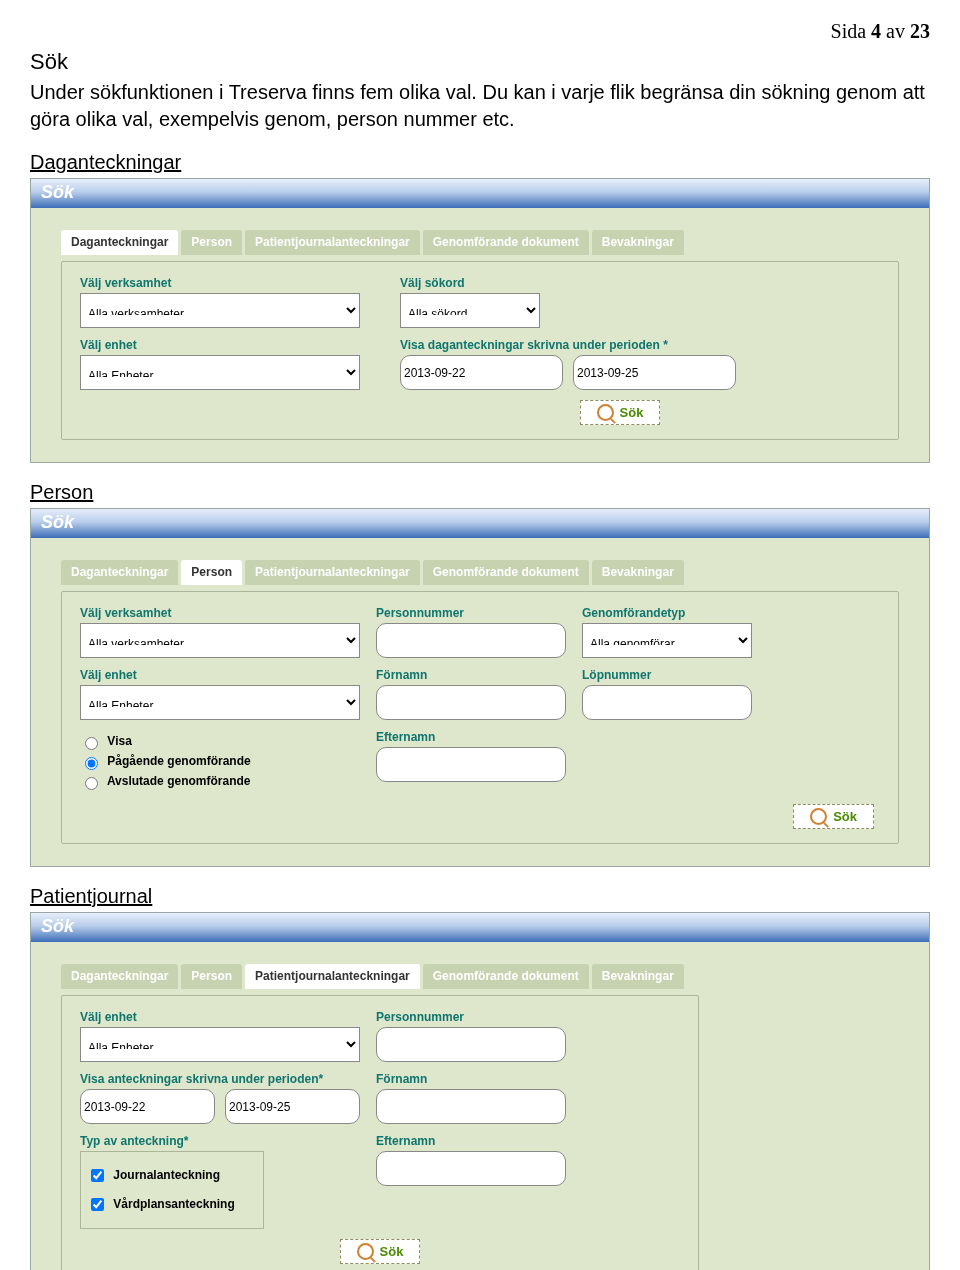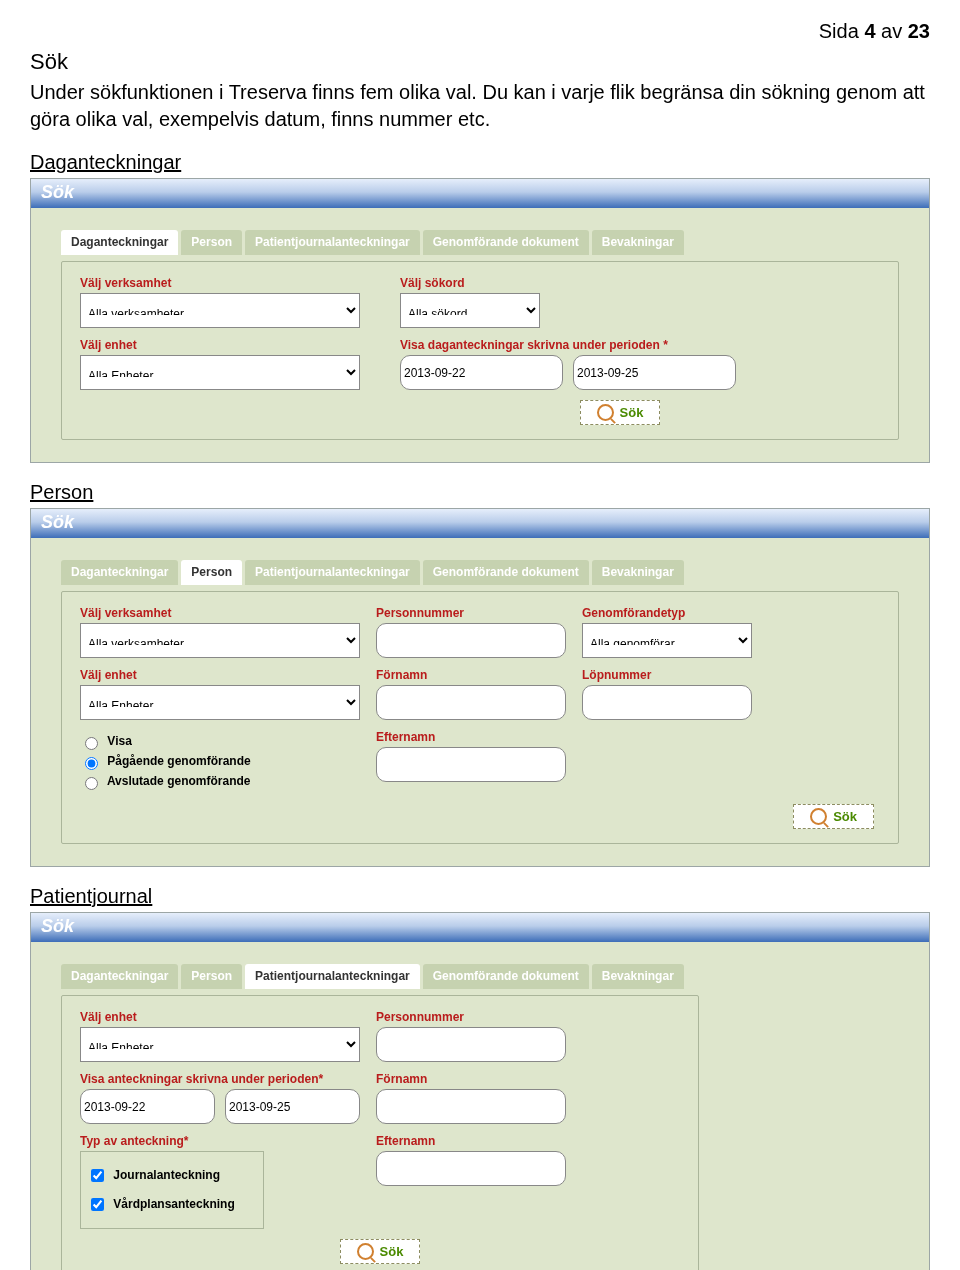--- a/index.html
+++ b/index.html
@@ -8,20 +8,21 @@
     margin: 0;
     padding: 20px 30px;
     background: #fff;
     color: #000;
     width: 900px;
   }
   .pager {
     text-align: right;
     font-size: 20px;
     margin-bottom: 6px;
+    font-family: Liberation Serif, serif;
   }
   .pager b { font-weight: bold; }
   h2.heading {
     font-size: 22px;
     margin: 0 0 4px 0;
     font-weight: normal;
   }
   p.intro {
     font-size: 20px;
     margin: 0 0 18px 0;
@@ -85,21 +86,21 @@
     margin-bottom: 10px;
   }
   .col { flex: 0 0 auto; }
   .col.w1 { width: 280px; }
   .col.w2 { width: 190px; }
   .col.w3 { width: 170px; }
   .lbl {
     font-size: 12px;
     font-weight: bold;
     margin-bottom: 3px;
-    color: #b91c1c;
+    color: #0f766e;
   }
   select, input[type=text] {
     font-size: 12px;
     border: 1px solid #888;
     background: #fff;
     padding: 12px 3px;
     box-sizing: border-box;
     height: 35px;
   }
   select { width: 100%; }
@@ -158,21 +159,21 @@
   .date-pair { display: flex; gap: 10px; }
 </style>
 </head>
 <body>
 
 <div class="pager">
   <span>Sida </span><b>4</b><span> av </span><b>23</b>
 </div>
 
 <h2 class="heading">Sök</h2>
-<p class="intro">Under sökfunktionen i Treserva finns fem olika val. Du kan i varje flik begränsa din sökning genom att göra olika val, exempelvis datum, finns nummer etc.</p>
+<p class="intro">Under sökfunktionen i Treserva finns fem olika val. Du kan i varje flik begränsa din sökning genom att göra olika val, exempelvis genom, person nummer etc.</p>
 
 <span class="section-link">Daganteckningar</span>
 <div class="panel">
   <div class="panel-title">Sök</div>
   <div class="panel-body">
     <div class="tabs">
       <div class="tab active">Daganteckningar</div>
       <div class="tab">Person</div>
       <div class="tab">Patientjournalanteckningar</div>
       <div class="tab">Genomförande dokument</div>

